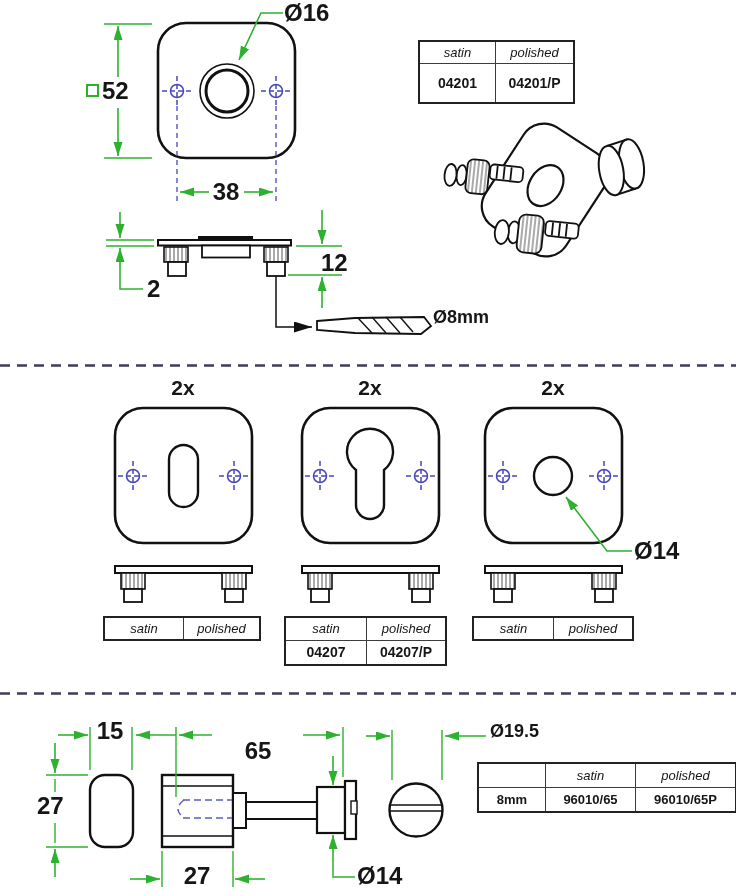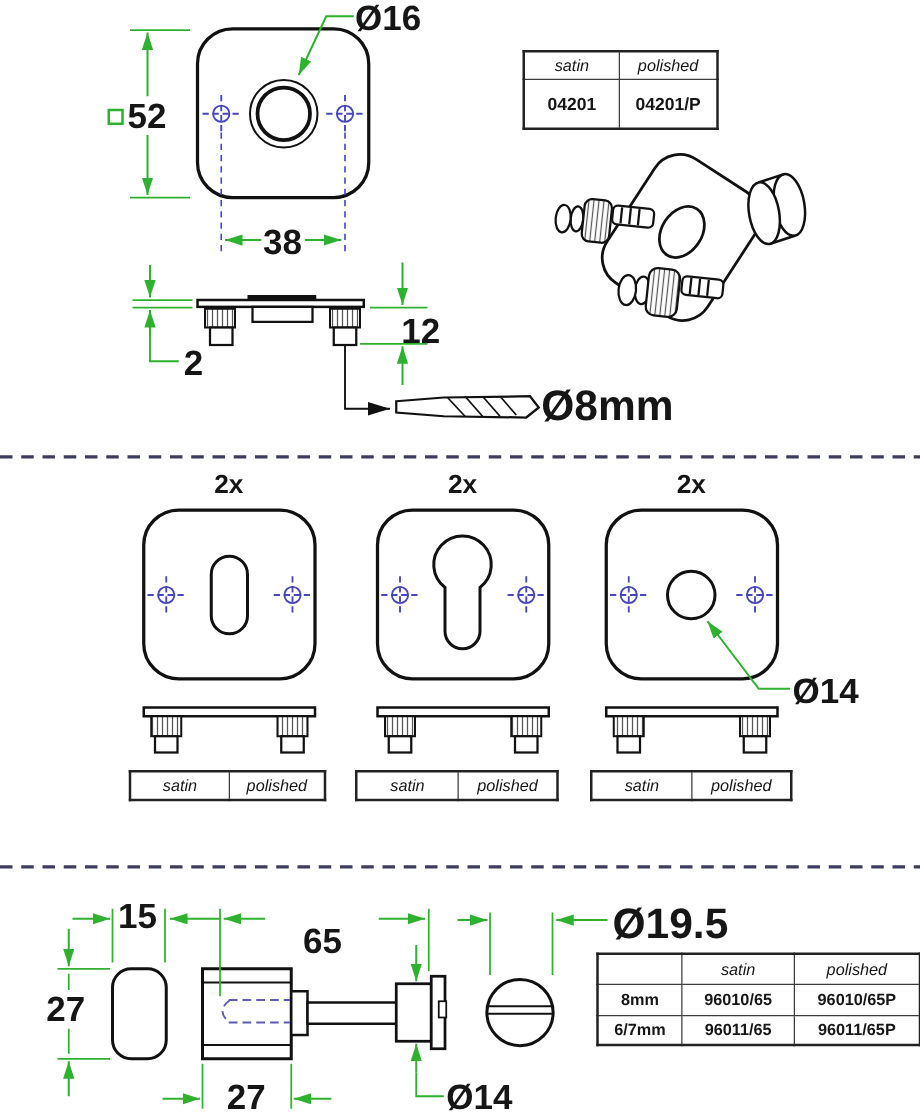--- a/index.html
+++ b/index.html
@@ -1,20 +1,20 @@
 <!DOCTYPE html>
 <html><head>
 <meta charset="utf-8">
 <style>
   html,body{margin:0;padding:0;background:#fff;}
   .canvas{position:relative;width:736px;height:896px;background:#ffffff;overflow:hidden;
           font-family:"Liberation Sans",sans-serif;}
   .art{position:absolute;left:0;top:0;width:736px;height:896px;}
-  .dim{position:absolute;font-weight:700;font-size:28px;color:#161616;white-space:nowrap;line-height:1;}
-  .dim.big{font-size:34px;}
+  .dim{position:absolute;font-weight:700;font-size:24px;color:#161616;white-space:nowrap;line-height:1;}
+  .dim.big{font-size:18px;}
   .dim.qty{font-size:21px;}
   .ctr{transform:translateX(-50%);}
   .sqbox{display:inline-block;width:9px;height:9px;border:2px solid #2eb12e;margin-right:3px;vertical-align:2px;}
   table.cat{position:absolute;border-collapse:collapse;background:#fff;table-layout:fixed;border:2px solid #222;padding-left:36px;}
   table.cat td{border:1.5px solid #3c3c3c;text-align:center;vertical-align:middle;padding:0;color:#161616;overflow:hidden;}
   td.hd{font-style:italic;font-weight:400;font-size:13px;}
   td.vl{font-weight:700;font-size:14px;}
   td.vs{font-weight:700;font-size:13px;}
 </style>
 </head>
@@ -300,20 +300,24 @@
     </tr>
   </tbody>
     </table>
 
   <table class="cat" style="left:284px;top:616px;width:163px;">
     <tbody>
         <tr style="height:23px;">
       <td class="hd" style="width:80px;">satin</td>
       <td class="hd">polished</td>
     </tr>
+    <tr style="height:25px;">
+      <td class="vl">04207</td>
+      <td class="vl">04207/P</td>
+    </tr>
   </tbody>
     </table>
 
   <table class="cat" style="left:472px;top:616px;width:162px;">
     <tbody>
         <tr style="height:23px;">
       <td class="hd" style="width:79px;">satin</td>
       <td class="hd">polished</td>
     </tr>
   </tbody>
@@ -324,21 +328,16 @@
         <tr style="height:24px;">
       <td class="hd" style="width:66px;"></td>
       <td class="hd" style="width:89px;">satin</td>
       <td class="hd" style="width:99px;">polished</td>
     </tr>
     <tr style="height:25px;">
       <td class="vs">8mm</td>
       <td class="vs">96010/65</td>
       <td class="vs">96010/65P</td>
     </tr>
-    <tr style="height:24px;">
-      <td class="vs">6/7mm</td>
-      <td class="vs">96011/65</td>
-      <td class="vs">96011/65P</td>
-    </tr>
   </tbody>
     </table>
 
 </div>
 
 </body></html>

